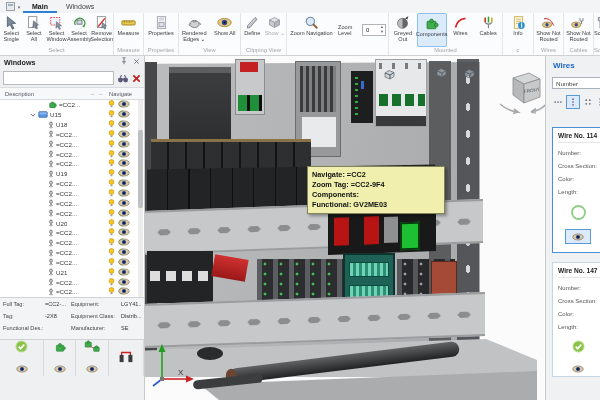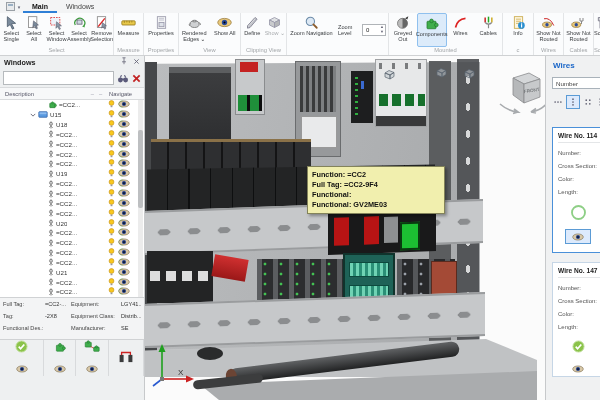--- a/index.html
+++ b/index.html
@@ -1005,23 +1005,23 @@
         <path d="M2 4 l4-2.5 5 2 -4 2.5z M2 4 v4 l5 2 v-4z M11 3.5 v4 l-4 2.5 v-4z" fill="rgba(190,196,202,.55)" stroke="#5a6470" stroke-width=".7"></path>
       </svg>
     <svg class="vp" style="left:290px;top:12px" width="13" height="11" viewBox="0 0 13 11">
         <path d="M2 4 l4-2.5 5 2 -4 2.5z M2 4 v4 l5 2 v-4z M11 3.5 v4 l-4 2.5 v-4z" fill="rgba(190,196,202,.55)" stroke="#5a6470" stroke-width=".7"></path>
       </svg>
     <svg class="vp" style="left:318px;top:13px" width="13" height="11" viewBox="0 0 13 11">
         <path d="M2 4 l4-2.5 5 2 -4 2.5z M2 4 v4 l5 2 v-4z M11 3.5 v4 l-4 2.5 v-4z" fill="rgba(190,196,202,.55)" stroke="#5a6470" stroke-width=".7"></path>
       </svg>
 
     <div class="tooltip" id="vp-tooltip">
-        <div>Function: =CC2</div>
-        <div>Full Tag: =CC2-9F4</div>
-        <div>Functional:</div>
+        <div>Navigate: =CC2</div>
+        <div>Zoom Tag: =CC2-9F4</div>
+        <div>Components:</div>
         <div>Functional: GV2ME03</div>
       </div>
 
     <svg class="vp" style="left:350px;top:12px" width="58" height="54" viewBox="0 0 58 54">
       <path d="M5 37 q8 7 18 8 l-4-3 m4 3 l-5 1.5" fill="none" stroke="#a8abae" stroke-width="1.6"></path>
       <path d="M53 35 q-6 8 -17 10 l5-3.5 m-5 3.5 l5 1" fill="none" stroke="#a8abae" stroke-width="1.6"></path>
       <path d="M18 11 L34 6 L45 12 L29 17 Z" fill="#d4d6d8" stroke="#8a8c8e" stroke-width=".8"></path>
       <path d="M18 11 L29 17 L29 36 L18 28 Z" fill="#b6b8ba" stroke="#8a8c8e" stroke-width=".8"></path>
       <path d="M29 17 L45 12 L45 30 L29 36 Z" fill="#c7c9cb" stroke="#8a8c8e" stroke-width=".8"></path>
       <text id="vc-face" x="37" y="25" font-size="4.6" fill="#55585b" text-anchor="middle" transform="rotate(-9 37 25)">FRONT</text>

